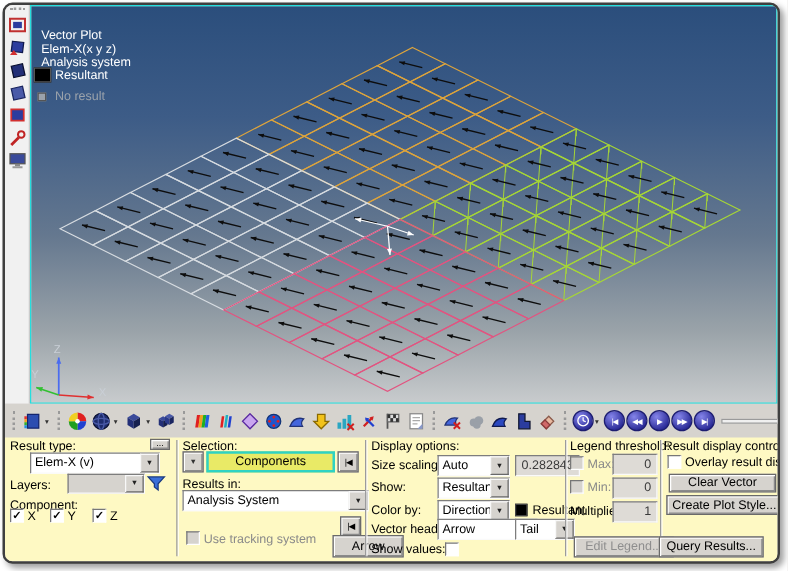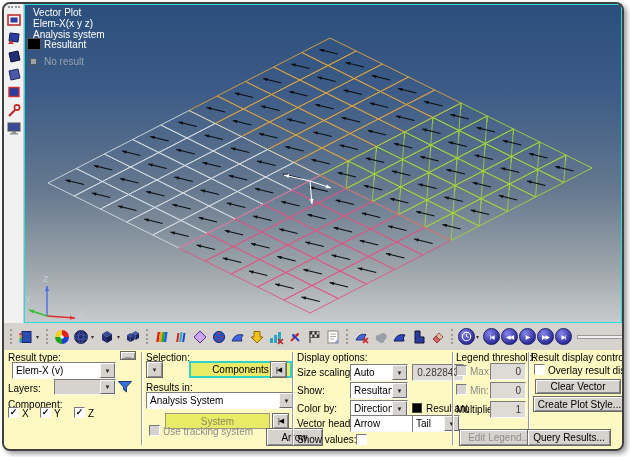--- a/index.html
+++ b/index.html
@@ -11,21 +11,21 @@
   
   .sidebar{position:absolute;left:0;top:0;width:20px;height:319px;background:#f1f1f1;
            border-right:1px solid #cbcbcb;display:flex;flex-direction:column;align-items:center;
            padding-top:2px;gap:3px;}
   .sgrip{width:12px;height:4px;border-top:2px dotted #9a9a9a;}
   .sic{width:17px;height:15px;display:flex;align-items:center;justify-content:center;}
   
   .gfx{position:absolute;left:20px;top:0;width:598px;height:319px;border:1px solid #24dede;
        background:linear-gradient(180deg,#2b4e7c 0%,#3d5c87 28%,#65788f 58%,#9aa3a9 82%,#c8cbcd 100%);}
   #scene{position:absolute;left:0;top:0;}
-  .legend{position:absolute;left:0;top:0;width:160px;height:70px;color:#fff;font-size:10px;text-align:center;}
+  .legend{position:absolute;left:0;top:16px;width:160px;height:70px;color:#fff;font-size:10px;text-align:center;}
   .legend span{position:absolute;white-space:nowrap;}
   .sw{position:absolute;border:1px solid #555;}
   
   .tbar{position:absolute;left:0;top:319px;width:618px;height:27px;background:#d6d3ce;
         display:flex;align-items:center;padding:0 3px;gap:1px;}
   .ti{width:18px;height:18px;display:flex;align-items:center;justify-content:center;flex:0 0 auto;}
   .tgrip{height:15px;width:3px;border-left:2px dotted #999;margin:0 3px;flex:0 0 auto;}
   .dda{font-size:6px;color:#333;width:6px;flex:0 0 auto;}
   .anim{width:17px;height:17px;border-radius:50%;flex:0 0 auto;
         background:radial-gradient(circle at 35% 30%,#8585ea,#2a2a96 75%);
@@ -45,21 +45,21 @@
       font-size:6px;display:flex;align-items:center;justify-content:center;color:#222;flex:0 0 auto;}
   .combo.dis{background:#d6d3ce;}
   .combo.dis .tx{color:#888;}
   .fld{position:absolute;background:#dedbd6;border:1px solid;border-color:#7d7d7d #fafafa #fafafa #7d7d7d;
        text-align:right;padding:2px 4px 0;color:#3a3a3a;height:17px;}
   .btn{position:absolute;background:#d6d3ce;border:1px solid #6a6a6a;
        box-shadow:inset 1px 1px 0 #ffffff,inset -1px -1px 0 #8a8a8a;
        display:flex;align-items:center;justify-content:center;color:#000;}
   .btn.dis{color:#8e8e8e;}
   .coll{position:absolute;background:#e9ea66;display:flex;align-items:center;justify-content:center;color:#000;}
-  .coll.on{border:2px solid #2fd2c4;margin-left:24px;}
+  .coll.on{border:2px solid #2fd2c4;}
   .coll.dis{border:1px solid #9a9a84;color:#8a8a5e;}
   .cb{position:absolute;width:11px;height:11px;background:#fff;display:flex;align-items:center;justify-content:center;
       border:1px solid;border-color:#777 #fff #fff #777;}
   .cb i{font-style:normal;font-size:9px;font-weight:bold;line-height:1;margin-top:-1px;}
   .cb.dis{background:#d6d3ce;}
   .swatch{position:absolute;width:10px;height:10px;background:#000;border:1px solid #444;}
 </style>
 </head>
 <body>
 
@@ -661,21 +661,21 @@
     <div class="slider">
         <div class="tr"></div>
       </div>
 
   </div>
 
   <div class="panel">
 
     <span class="lb" style="left:4px;top:2px">Result type:</span>
     <div class="btn" style="left:116px;top:1px;width:16px;height:9px;font-size:7px;line-height:1">...</div>
-    <div class="combo" style="left:8px;top:12px;width:104px">
+    <div class="combo" style="left:20px;top:12px;width:104px">
       <span class="tx">Elem-X (v)</span>
       <span class="da">▼</span>
     </div>
     <span class="lb" style="left:4px;top:33px">Layers:</span>
     <div class="combo dis" style="left:50px;top:29px;width:62px;height:16px">
       <span class="tx"></span>
       <span class="da">▼</span>
     </div>
     <div class="ti" style="position:absolute;left:112px;top:28px">
         <svg width="16" height="16" viewBox="0 0 16 16">
@@ -702,21 +702,20 @@
     <div class="btn" style="left:142px;top:11px;width:17px;height:17px">
         <span class="dda" style="font-size:6px;width:auto">▼</span>
       </div>
     <div class="coll on" style="left:161px;top:11px;width:103px;height:17px">Components</div>
     <div class="btn" style="left:266px;top:11px;width:17px;height:17px;font-size:7px;letter-spacing:-1px">|◀</div>
     <span class="lb" style="left:142px;top:32px">Results in:</span>
     <div class="combo" style="left:142px;top:42px;width:149px">
       <span class="tx">Analysis System</span>
       <span class="da">▼</span>
     </div>
-    <div class="coll dis" style="left:161px;top:63px;width:105px;height:16px">System</div>
     <div class="btn" style="left:268px;top:63px;width:17px;height:16px;font-size:7px;letter-spacing:-1px">|◀</div>
     <span class="cb dis" style="left:145px;top:75px">
         <i></i>
       </span>
     <span class="lb dlb" style="left:159px;top:76px">Use tracking system</span>
     <div class="btn" style="left:262px;top:78px;width:57px;height:18px">Arrow</div>
 
     <div class="sep" style="left:288px"></div>
 
     <span class="lb" style="left:293px;top:2px">Display options:</span>

